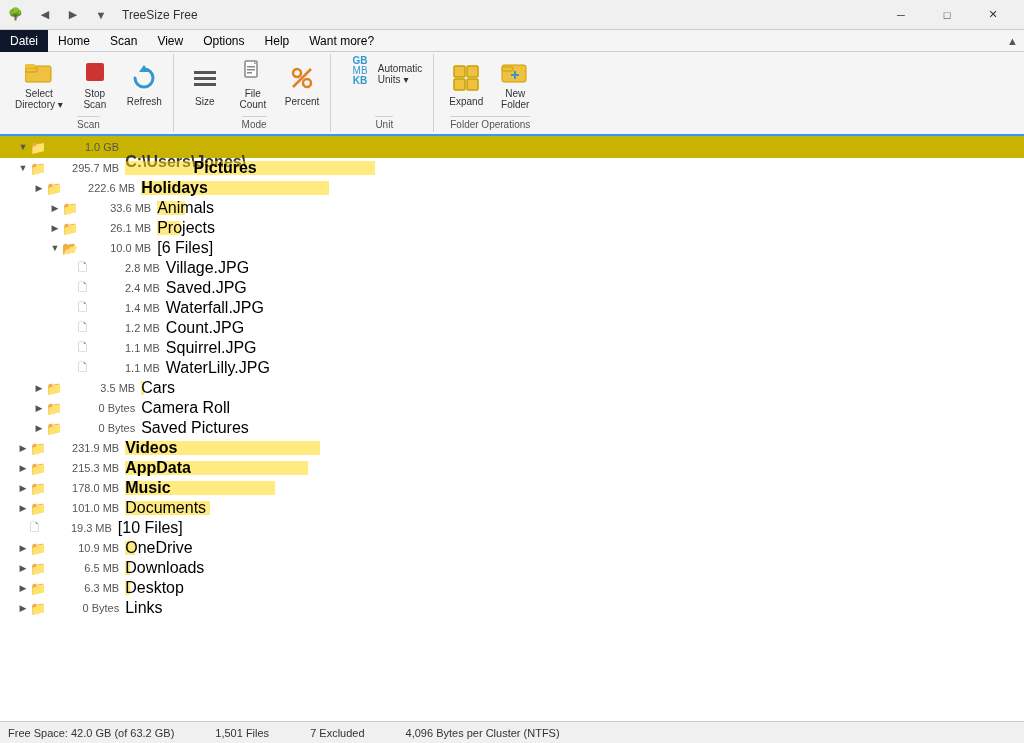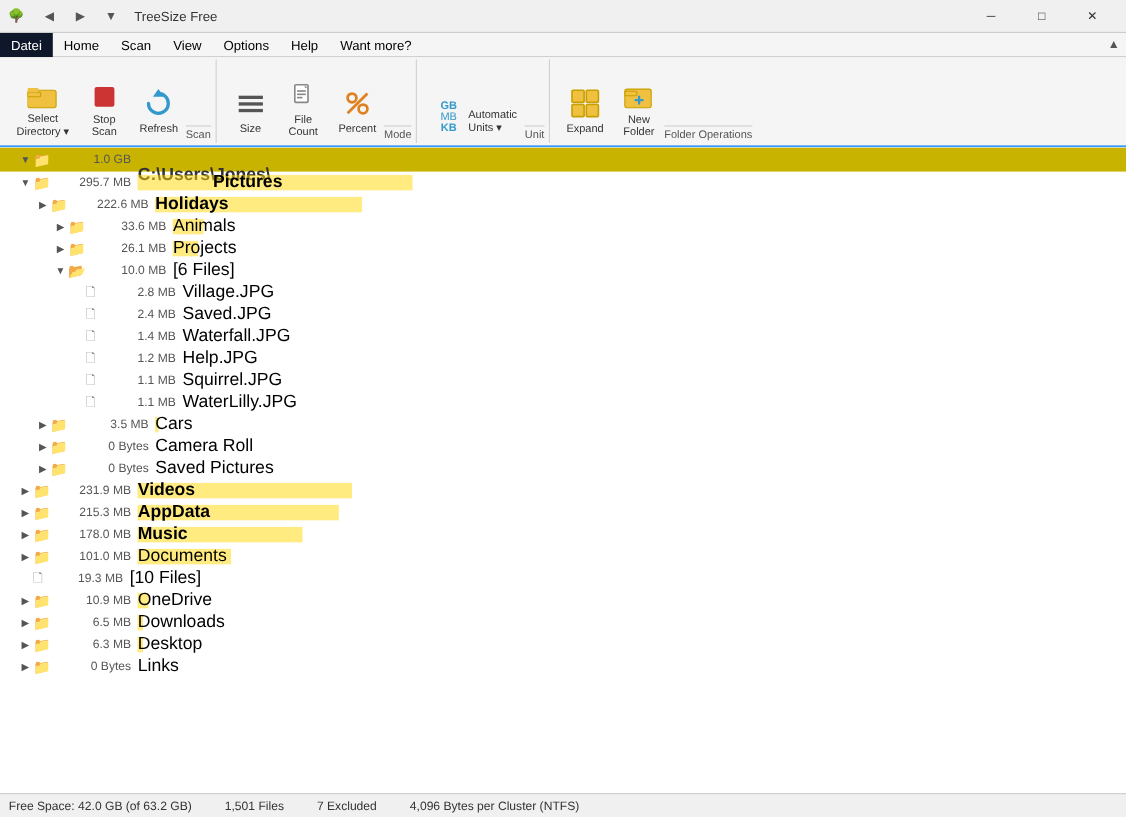--- a/index.html
+++ b/index.html
@@ -42,22 +42,22 @@
     
     #ribbon-content {
       display: flex;
       align-items: stretch;
       padding: 2px 4px;
       background: #f5f5f5;
       min-height: 80px;
     }
     .ribbon-group {
       display: flex;
-      flex-direction: row;
-      align-items: flex-end;
+      flex-direction: column;
+      align-items: center;
       border-right: 1px solid #d0d0d0;
       padding: 0 4px;
       margin-right: 4px;
     }
     .ribbon-group:last-child { border-right: none; }
     .ribbon-group-content {
       display: flex;
       align-items: center;
       flex: 1;
       gap: 2px;
@@ -124,21 +124,21 @@
     
     #statusbar {
       background: #f0f0f0;
       height: 22px;
       border-top: 1px solid #ccc;
       display: flex;
       align-items: center;
       padding: 0 8px;
       font-size: 11px;
       color: #333;
-      gap: 30px;
+      gap: 41px;
     }
     
     
     #tree-area::-webkit-scrollbar { width: 14px; }
     #tree-area::-webkit-scrollbar-track { background: #f0f0f0; }
     #tree-area::-webkit-scrollbar-thumb { background: #c0c0c0; border: 2px solid #f0f0f0; }
     
     .expand-area { display: flex; align-items: center; width: 14px; flex-shrink: 0; }
   </style>
 </head>
@@ -385,21 +385,21 @@
         <span style="position: relative; display: inline-block; min-width: 200px;"><span class="name-label" style="position: relative; z-index: 1;">Waterfall.JPG</span></span>
       </div>
       <div class="tree-row">
         <span class="tree-indent"></span>
         <span class="tree-indent"></span>
         <span class="tree-indent"></span>
         <span class="tree-indent"></span>
         <span class="expand-area"></span>
         <span class="file-icon" style="color: rgb(136, 136, 136); font-size: 11px;">🗋</span>
         <span class="size-label">1.2 MB</span>
-        <span style="position: relative; display: inline-block; min-width: 200px;"><span class="name-label" style="position: relative; z-index: 1;">Help.JPG</span></span>
+        <span style="position: relative; display: inline-block; min-width: 200px;"><span class="name-label" style="position: relative; z-index: 1;">Count.JPG</span></span>
       </div>
       <div class="tree-row">
         <span class="tree-indent"></span>
         <span class="tree-indent"></span>
         <span class="tree-indent"></span>
         <span class="tree-indent"></span>
         <span class="expand-area"></span>
         <span class="file-icon" style="color: rgb(136, 136, 136); font-size: 11px;">🗋</span>
         <span class="size-label">1.1 MB</span>
         <span style="position: relative; display: inline-block; min-width: 200px;"><span class="name-label" style="position: relative; z-index: 1;">Squirrel.JPG</span></span>

